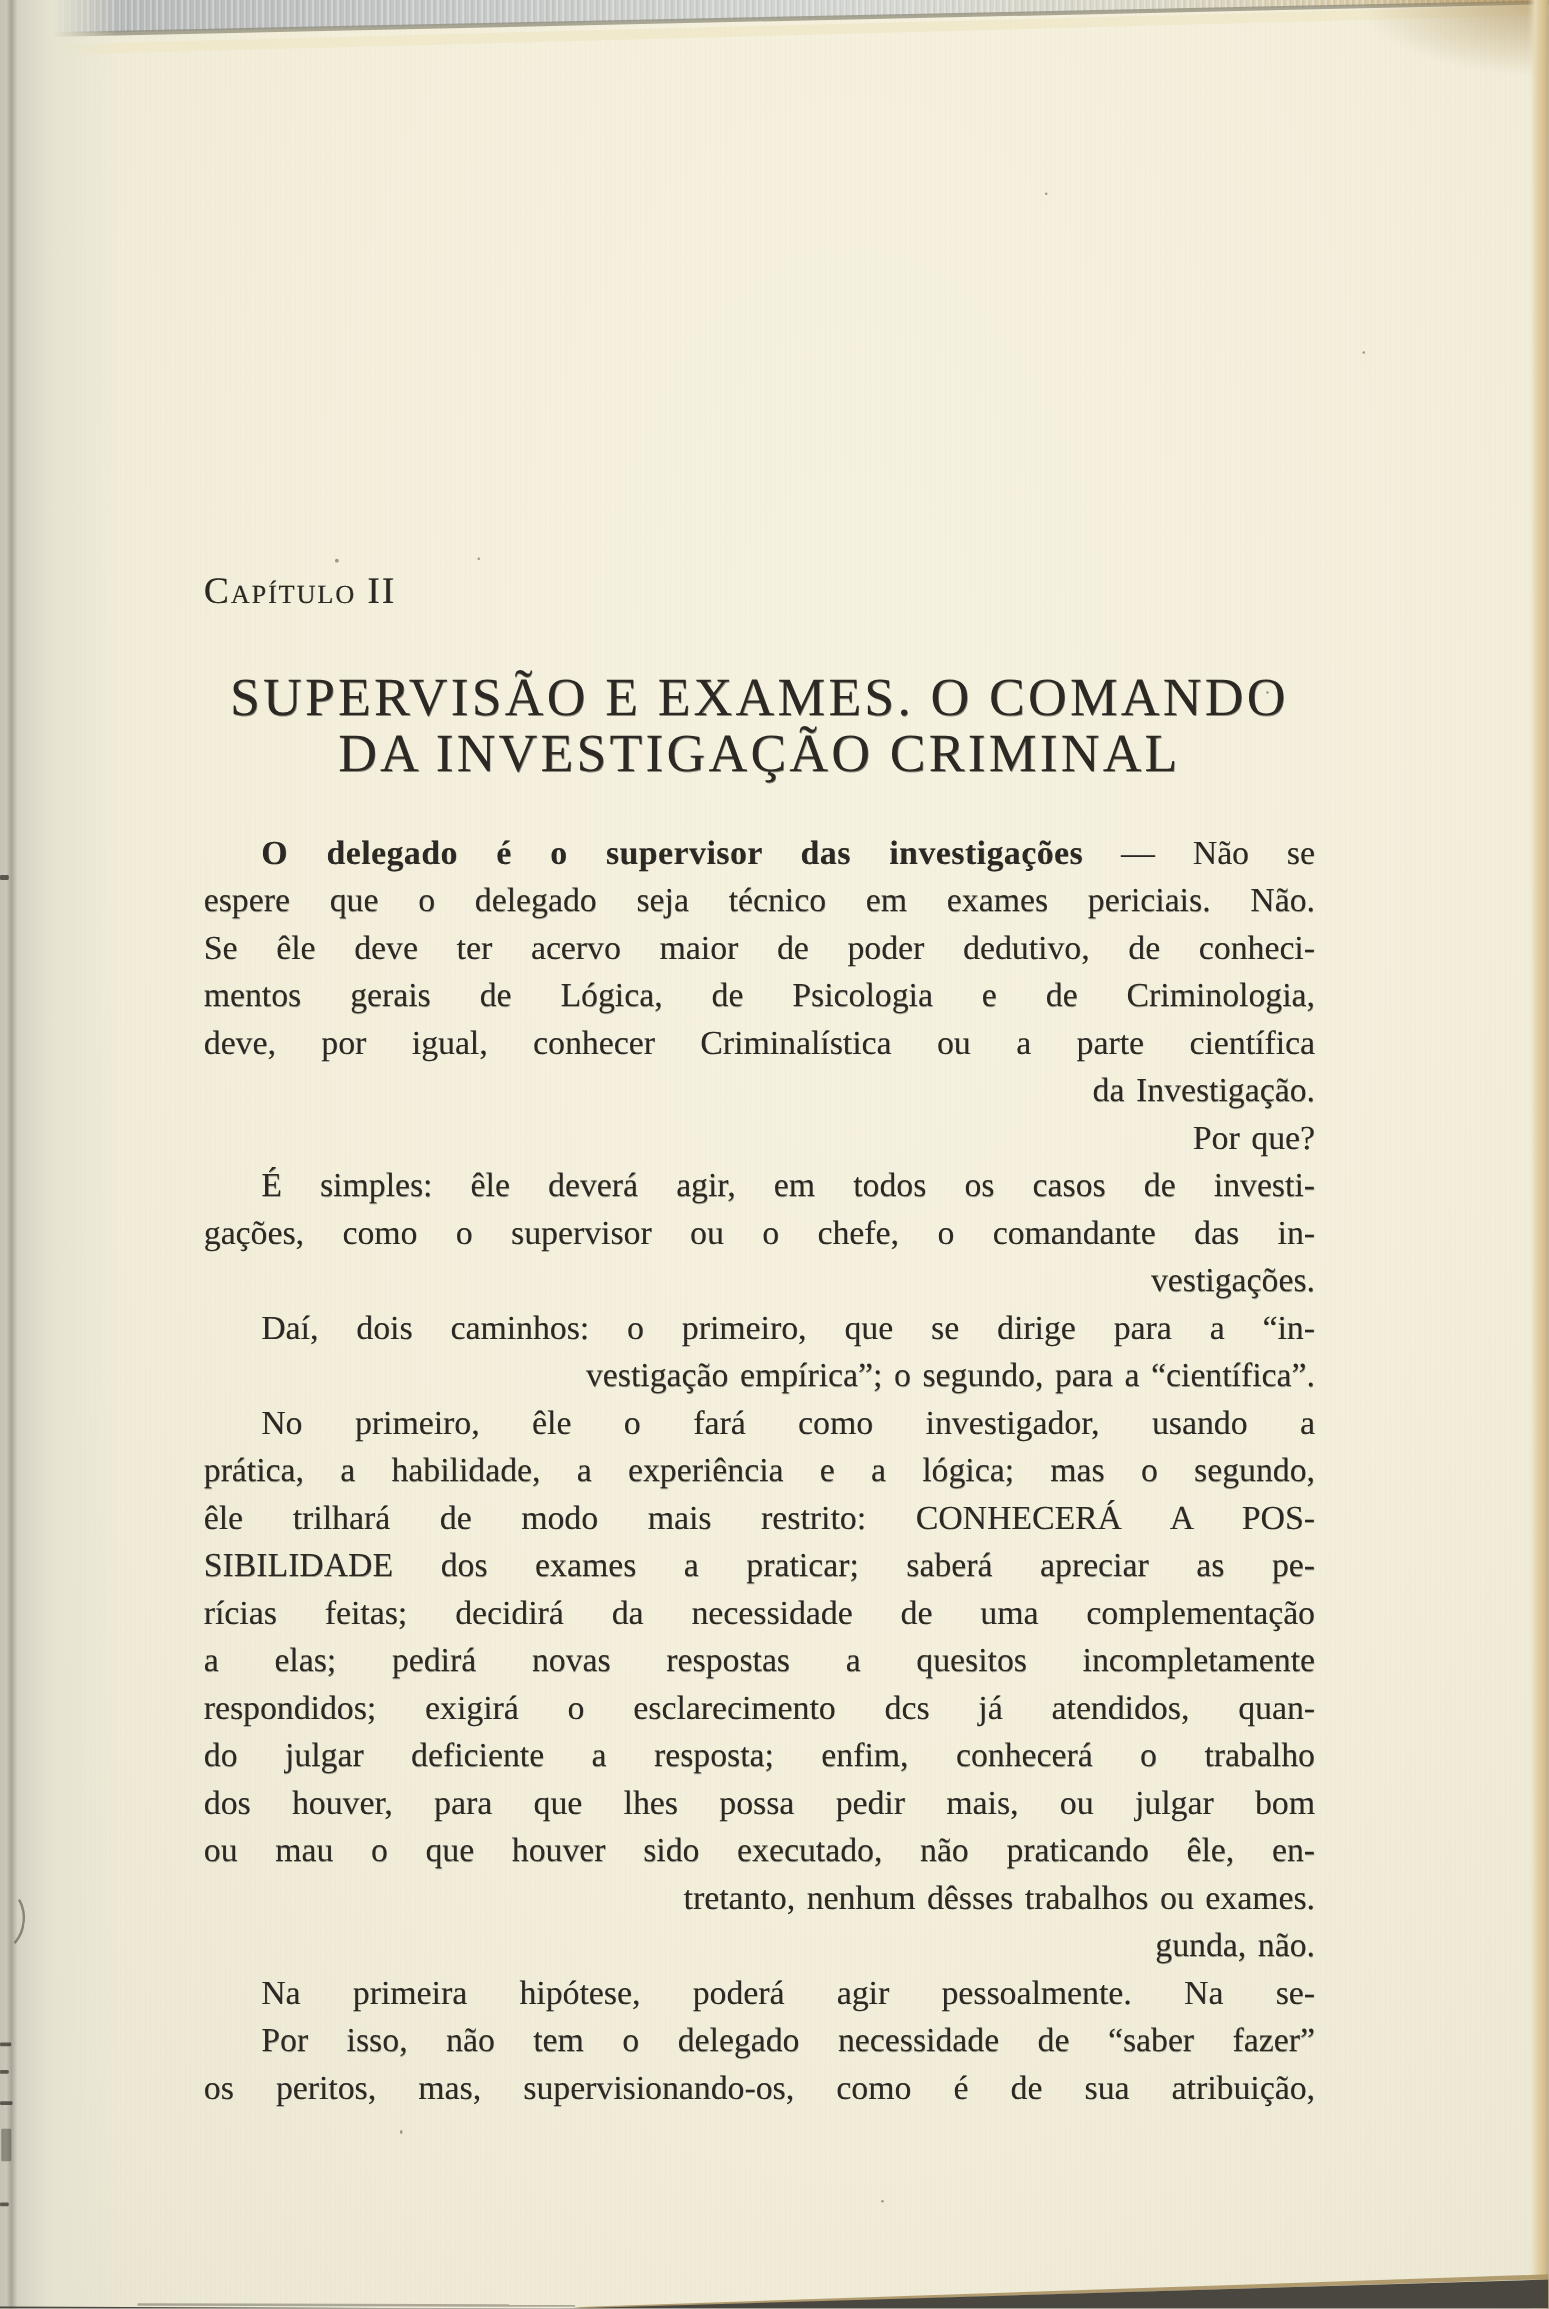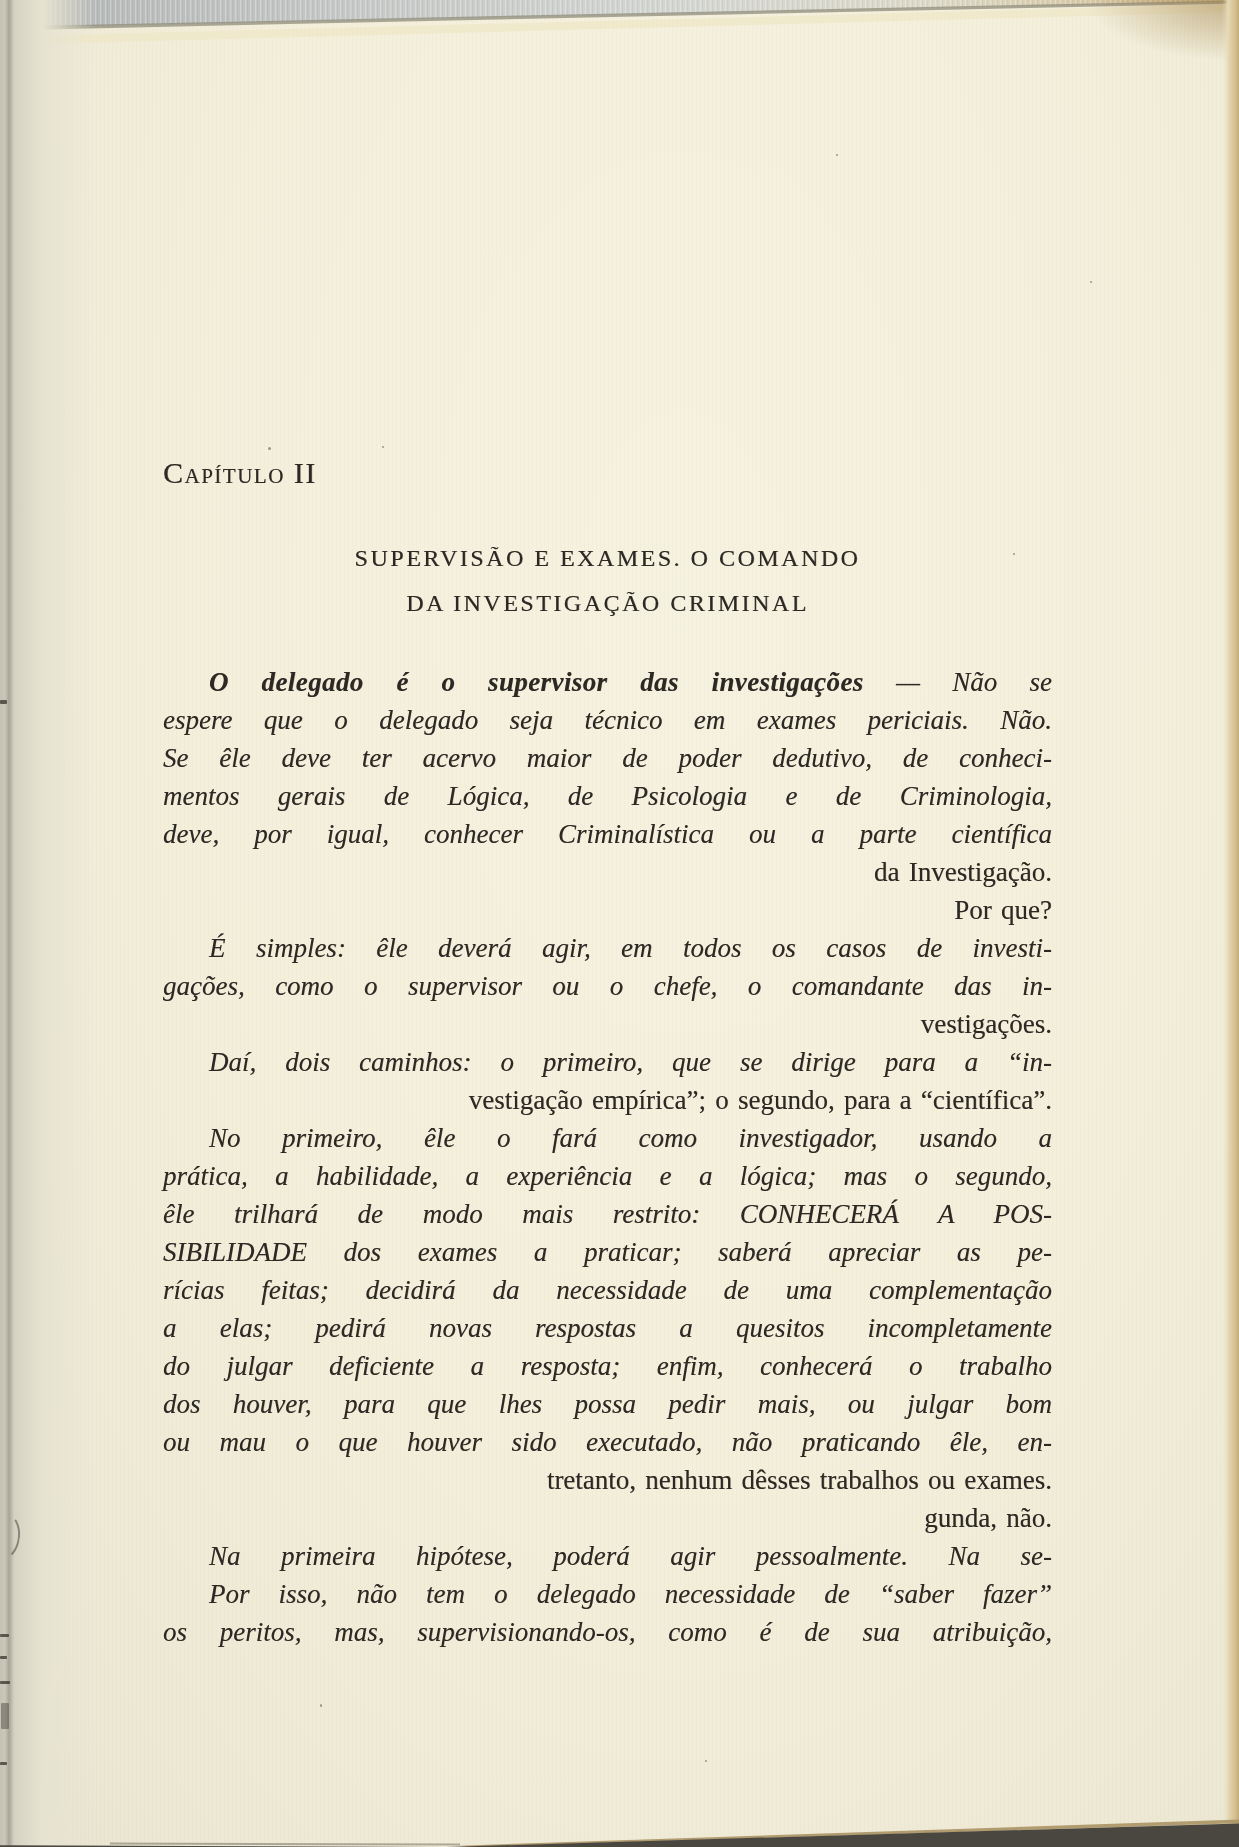--- a/index.html
+++ b/index.html
@@ -71,30 +71,30 @@
   .speck{position:absolute;width:3px;height:3px;border-radius:50%;background:rgba(70,64,48,.5);}
   
   .chapter{
     position:absolute;left:163px;top:456px;width:889px;
     text-align:left;font-size:30px;letter-spacing:1.5px;
     font-variant:small-caps;
     text-shadow:.4px .4px .4px rgba(44,41,36,.45);
   }
   .section-title{
     position:absolute;left:163px;top:536px;width:889px;
-    text-align:center;font-size:24px;line-height:45px;letter-spacing:2.5px;
+    text-align:center;font-size:43px;line-height:45px;letter-spacing:2.5px;
     text-shadow:.5px .4px .5px rgba(44,41,36,.5);
   }
   .bodytext{
     position:absolute;left:163px;top:663px;width:889px;
     font-size:27px;word-spacing:2.5px;
     text-shadow:.35px .35px .35px rgba(44,41,36,.4);
   }
   .bodyline{height:38px;line-height:38px;text-align:right;white-space:nowrap;}
-  .bodyline.just{white-space:normal;text-align:justify;text-align-last:justify;font-style:italic;}
+  .bodyline.just{white-space:normal;text-align:justify;text-align-last:justify;}
   .bodyline.ind{padding-left:46px;}
   .bodyline.ind.just{padding-left:0;text-indent:46px;}
   .bodyline b{font-weight:bold;letter-spacing:.4px;}
 </style>
 </head>
 <body>
 
 <div class="scan">
 
   <div class="scanner-top"></div>
@@ -142,20 +142,21 @@
       <div class="bodyline just"><span>gações, como o supervisor ou o chefe, o comandante das in-</span></div>
       <div class="bodyline"><span>vestigações.</span></div>
       <div class="bodyline just ind"><span>Daí, dois caminhos: o primeiro, que se dirige para a “in-</span></div>
       <div class="bodyline"><span>vestigação empírica”; o segundo, para a “científica”.</span></div>
       <div class="bodyline just ind"><span>No primeiro, êle o fará como investigador, usando a</span></div>
       <div class="bodyline just"><span>prática, a habilidade, a experiência e a lógica; mas o segundo,</span></div>
       <div class="bodyline just"><span>êle trilhará de modo mais restrito: CONHECERÁ A POS-</span></div>
       <div class="bodyline just"><span>SIBILIDADE dos exames a praticar; saberá apreciar as pe-</span></div>
       <div class="bodyline just"><span>rícias feitas; decidirá da necessidade de uma complementação</span></div>
       <div class="bodyline just"><span>a elas; pedirá novas respostas a quesitos incompletamente</span></div>
+      <div class="bodyline just"><span>respondidos; exigirá o esclarecimento dcs já atendidos, quan-</span></div>
       <div class="bodyline just"><span>do julgar deficiente a resposta; enfim, conhecerá o trabalho</span></div>
       <div class="bodyline just"><span>dos houver, para que lhes possa pedir mais, ou julgar bom</span></div>
       <div class="bodyline just"><span>ou mau o que houver sido executado, não praticando êle, en-</span></div>
       <div class="bodyline"><span>tretanto, nenhum dêsses trabalhos ou exames.</span></div>
       <div class="bodyline"><span>gunda, não.</span></div>
       <div class="bodyline just ind"><span>Na primeira hipótese, poderá agir pessoalmente.  Na se-</span></div>
       <div class="bodyline just ind"><span>Por isso, não tem o delegado necessidade de “saber fazer”</span></div>
       <div class="bodyline just"><span>os peritos, mas, supervisionando-os, como é de sua atribuição,</span></div>
     </div>
 

